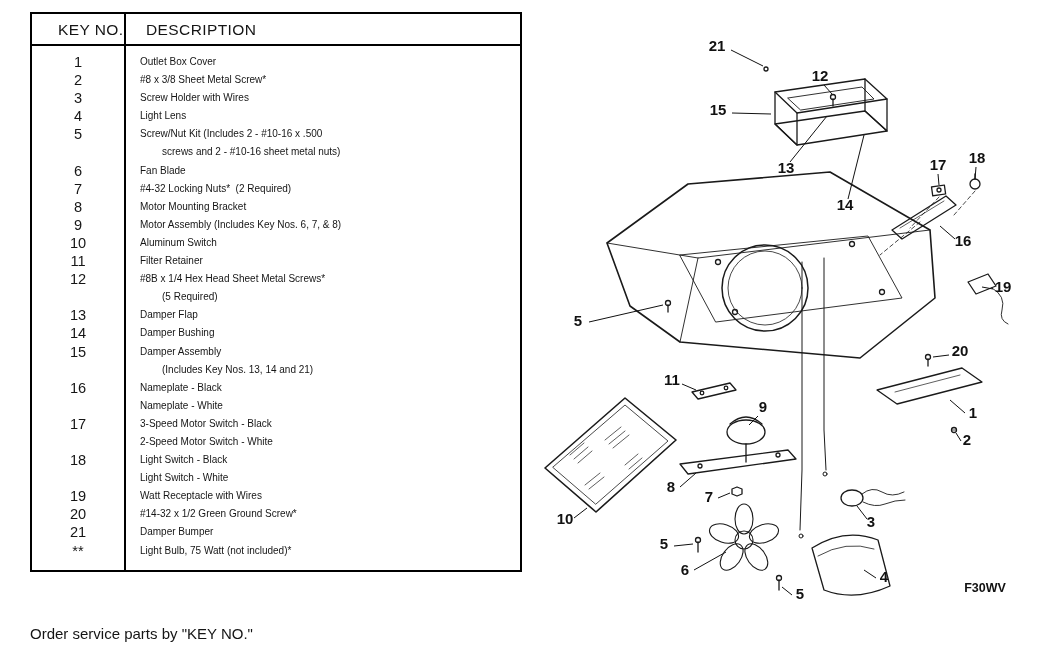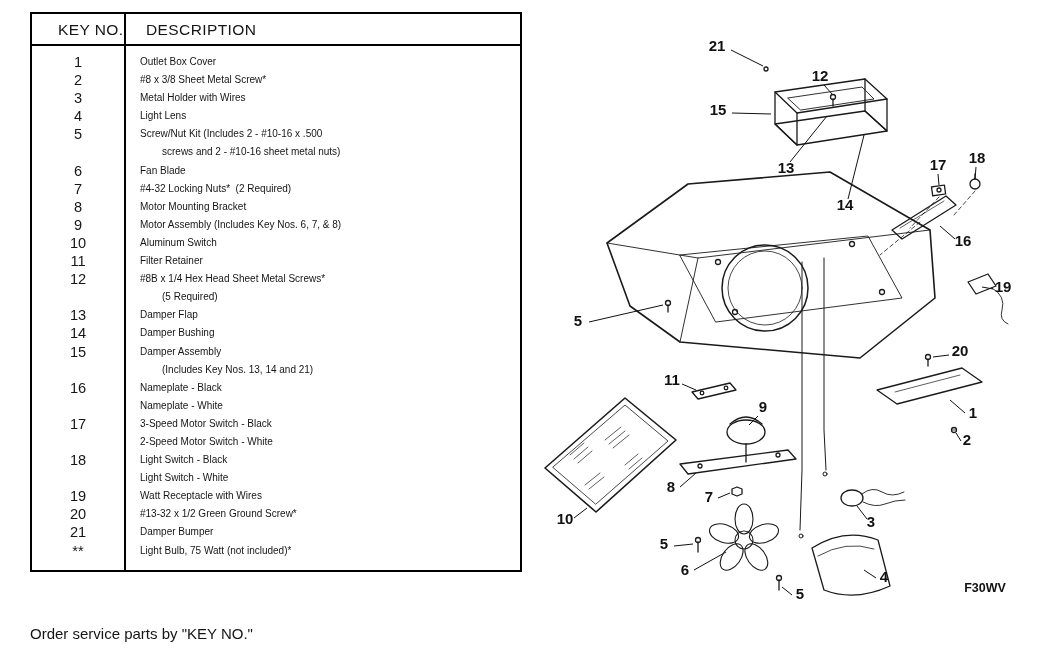--- a/index.html
+++ b/index.html
@@ -63,21 +63,21 @@
           </tr>
           <tr>
             <td class="key">2</td>
             <td class="desc">
               <div class="line">#8 x 3/8 Sheet Metal Screw*</div>
             </td>
           </tr>
           <tr>
             <td class="key">3</td>
             <td class="desc">
-              <div class="line">Metal Holder with Wires</div>
+              <div class="line">Screw Holder with Wires</div>
             </td>
           </tr>
           <tr>
             <td class="key">4</td>
             <td class="desc">
               <div class="line">Light Lens</div>
             </td>
           </tr>
           <tr>
             <td class="key">5</td>
@@ -171,21 +171,21 @@
           </tr>
           <tr>
             <td class="key">19</td>
             <td class="desc">
               <div class="line">Watt Receptacle with Wires</div>
             </td>
           </tr>
           <tr>
             <td class="key">20</td>
             <td class="desc">
-              <div class="line">#13-32 x 1/2 Green Ground Screw*</div>
+              <div class="line">#14-32 x 1/2 Green Ground Screw*</div>
             </td>
           </tr>
           <tr>
             <td class="key">21</td>
             <td class="desc">
               <div class="line">Damper Bumper</div>
             </td>
           </tr>
           <tr>
             <td class="key">**</td>

